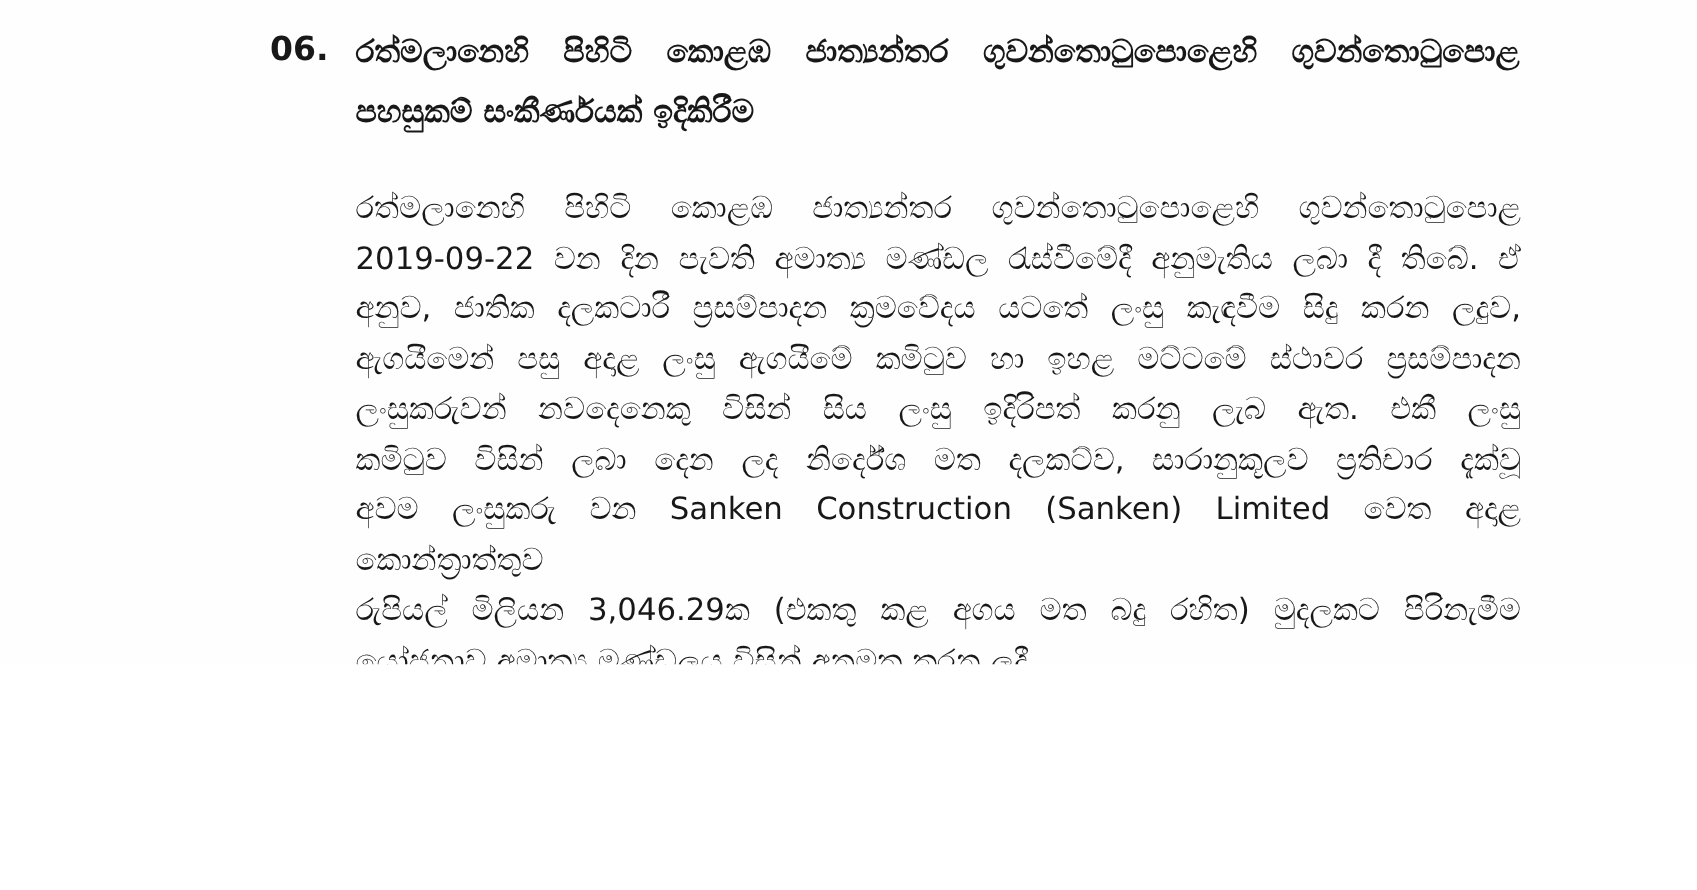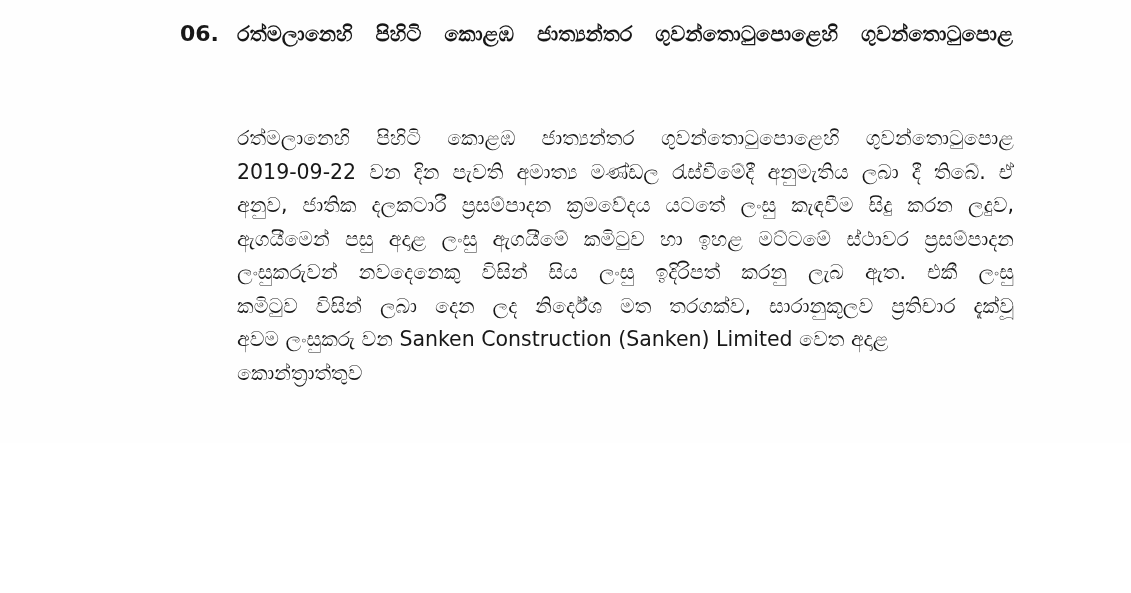--- a/index.html
+++ b/index.html
@@ -63,26 +63,29 @@
 </style>
 </head>
 <body>
 
 <div class="page">
 
   <div class="heading-row">
     <div class="section-number">06.</div>
     <div class="heading-text">
       <div class="heading-line justified">රත්මලානෙහි පිහිටි කොළඹ ජාත්‍යන්තර ගුවන්තොටුපොළෙහි ගුවන්තොටුපොළ</div>
+      <div class="heading-line">පහසුකම් සංකීර්ණයක් ඉදිකිරීම</div>
     </div>
   </div>
 
   <div class="paragraph">
     <div class="paragraph-line">රත්මලානෙහි පිහිටි කොළඹ ජාත්‍යන්තර ගුවන්තොටුපොළෙහි ගුවන්තොටුපොළ</div>
     <div class="paragraph-line">2019-09-22 වන දින පැවති අමාත්‍ය මණ්ඩල රැස්වීමේදී අනුමැතිය ලබා දී තිබේ. ඒ</div>
     <div class="paragraph-line">අනුව, ජාතික දලකටාරී ප්‍රසම්පාදන ක්‍රමවේදය යටතේ ලංසු කැඳවීම සිදු කරන ලදුව,</div>
     <div class="paragraph-line">ඇගයීමෙන් පසු අදාළ ලංසු ඇගයීමේ කමිටුව හා ඉහළ මට්ටමේ ස්ථාවර ප්‍රසම්පාදන</div>
     <div class="paragraph-line">ලංසුකරුවන් නවදෙනෙකු විසින් සිය ලංසු ඉදිරිපත් කරනු ලැබ ඇත. එකී ලංසු</div>
-    <div class="paragraph-line">කමිටුව විසින් ලබා දෙන ලද නිර්දේශ මත තරගක්ව, සාරානුකූලව ප්‍රතිචාර දැක්වූ</div>
+    <div class="paragraph-line">කමිටුව විසින් ලබා දෙන ලද නිර්දේශ මත දලකට්ව, සාරානුකූලව ප්‍රතිචාර දැක්වූ</div>
     <div class="paragraph-line">අවම ලංසුකරු වන Sanken Construction (Sanken) Limited වෙත අදාළ කොන්ත්‍රාත්තුව</div>
+    <div class="paragraph-line">රුපියල් මිලියන 3,046.29ක (එකතු කළ අගය මත බදු රහිත) මුදලකට පිරිනැමීම</div>
+    <div class="paragraph-line">යෝජනාව අමාත්‍ය මණ්ඩලය විසින් අනුමත කරන ලදී.</div>
   </div>
 
 </div>
 
 </body></html>

